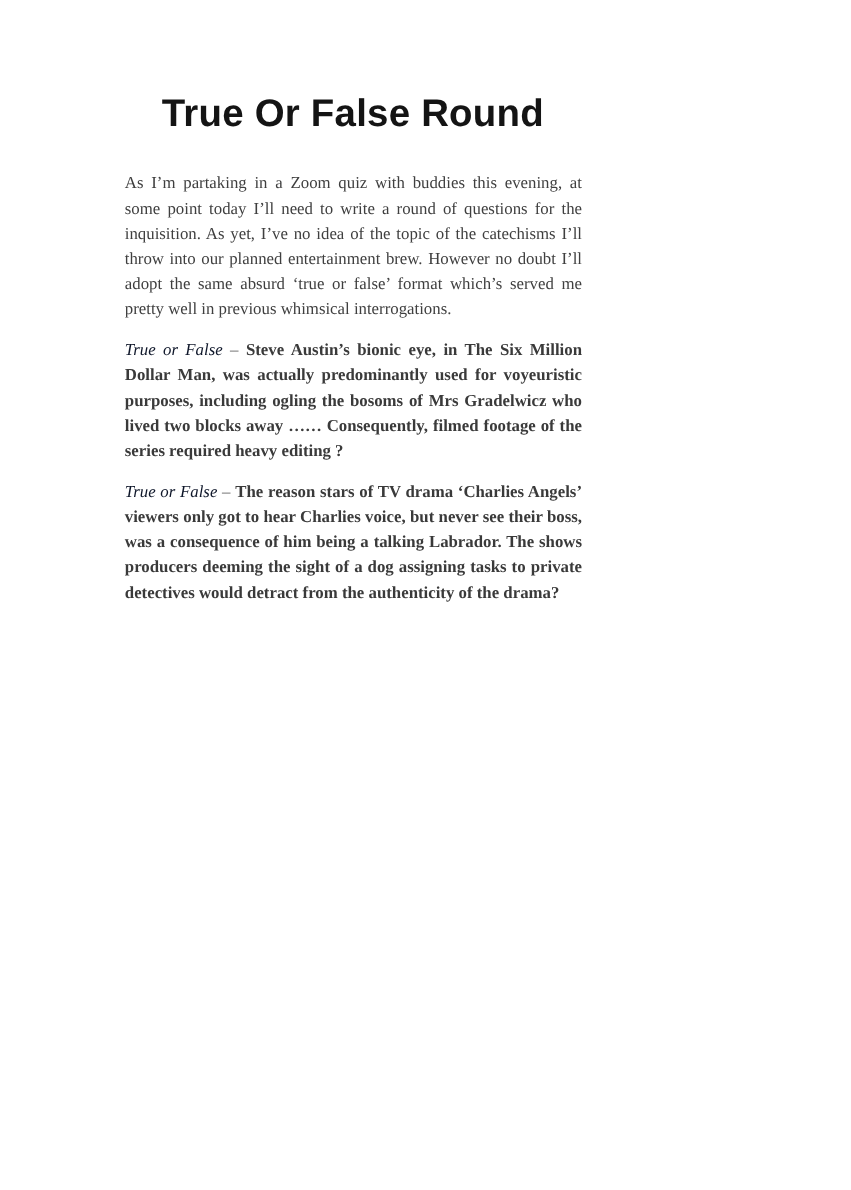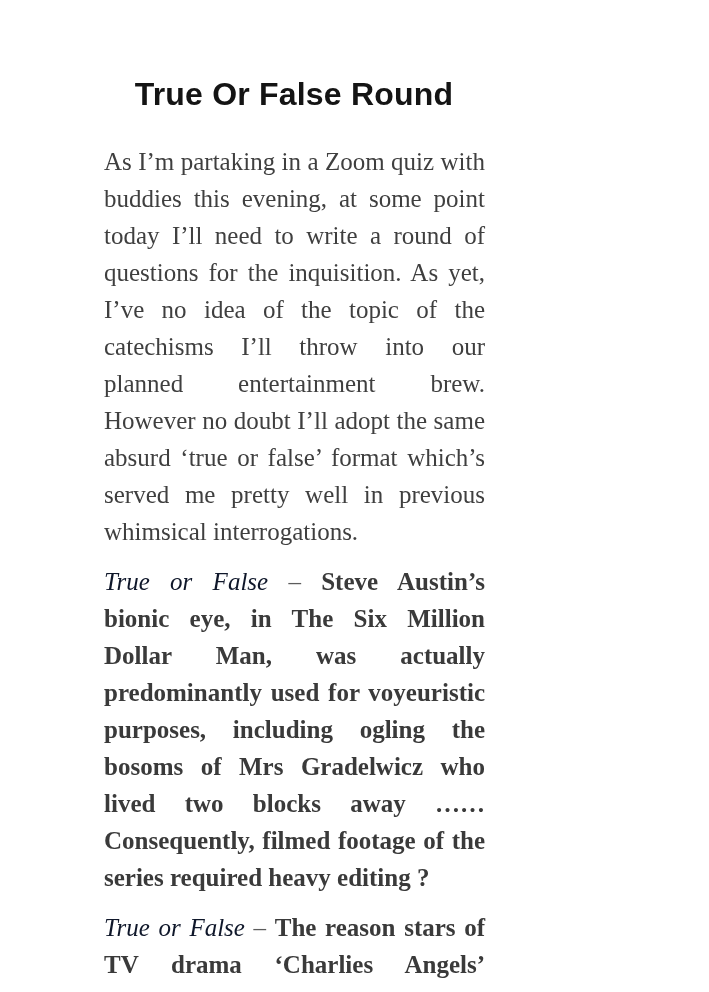--- a/index.html
+++ b/index.html
@@ -23,22 +23,22 @@
     line-height: 36px;
     letter-spacing: 0.2px;
     text-align: center;
     color: #141414;
   }
   .content {
     margin: 31px 103px 0 104px; 
   }
   .content p {
     margin: 0 0 13px 0;
-    font-size: 25px;
-    line-height: 37px;
+    font-size: 14px;
+    line-height: 21px;
     text-align: justify;
     color: #3f3f3f;
   }
   .tf-label {
     font-style: italic;
     color: #0f172a;
   }
   .tf-separator {
     color: #5c5c5c;
   }

